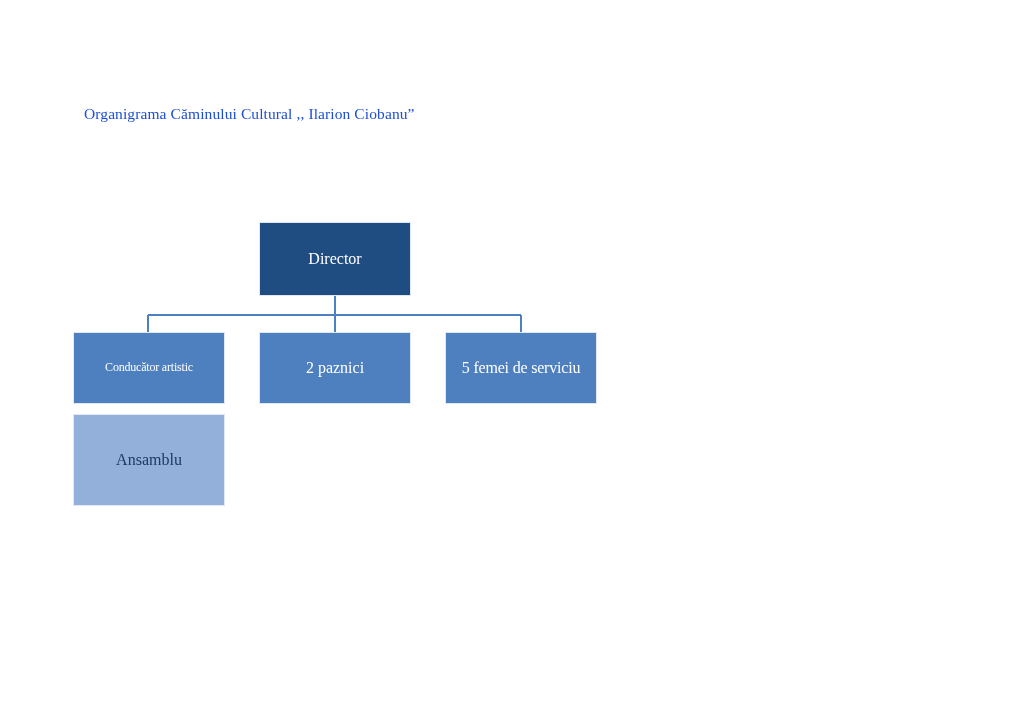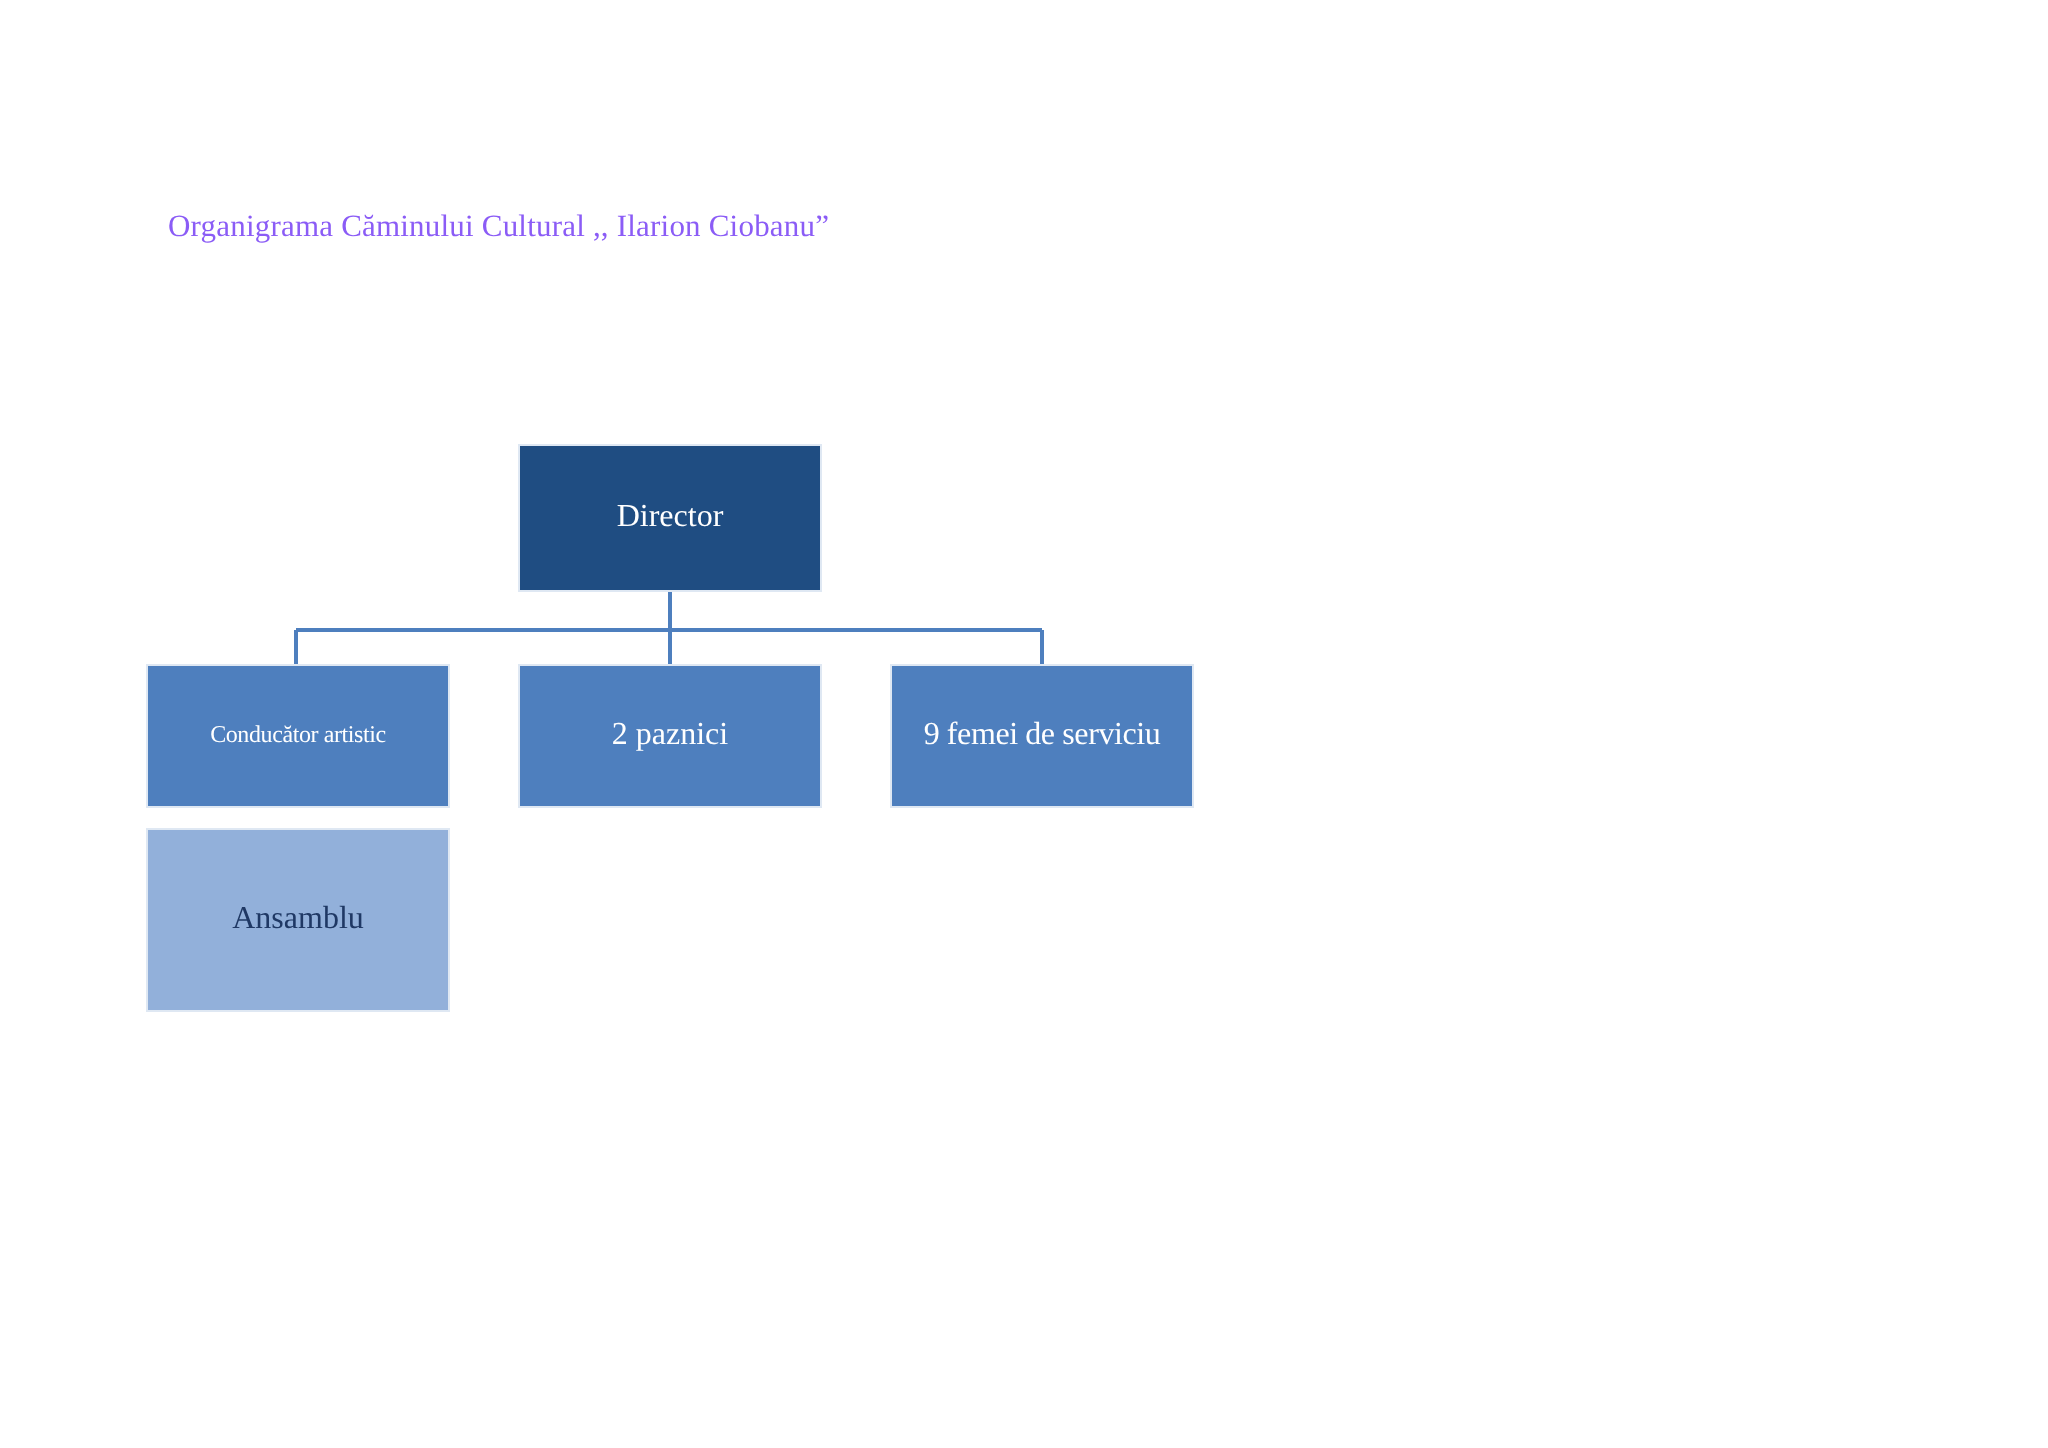--- a/index.html
+++ b/index.html
@@ -24,21 +24,21 @@
     height: 724px;
   }
 
   
   .doc-title {
     position: absolute;
     left: 84px;
     top: 104px;
     font-size: 15.5px;
     line-height: 20px;
-    color: #8b5cf6;
+    color: #1d4ed8;
     white-space: nowrap;
     letter-spacing: 0.1px;
     text-align: right;
   }
 
   
   .connectors {
     position: absolute;
     left: 0;
     top: 0;
@@ -149,20 +149,20 @@
 
   <div class="node node-conducator">
     <span class="node-label">Conducător artistic</span>
   </div>
 
   <div class="node node-paznici">
     <span class="node-label">2 paznici</span>
   </div>
 
   <div class="node node-femei">
-    <span class="node-label">9 femei de serviciu</span>
+    <span class="node-label">5 femei de serviciu</span>
   </div>
 
   <div class="node node-ansamblu">
     <span class="node-label">Ansamblu</span>
   </div>
 
 </div>
 
 </body></html>

